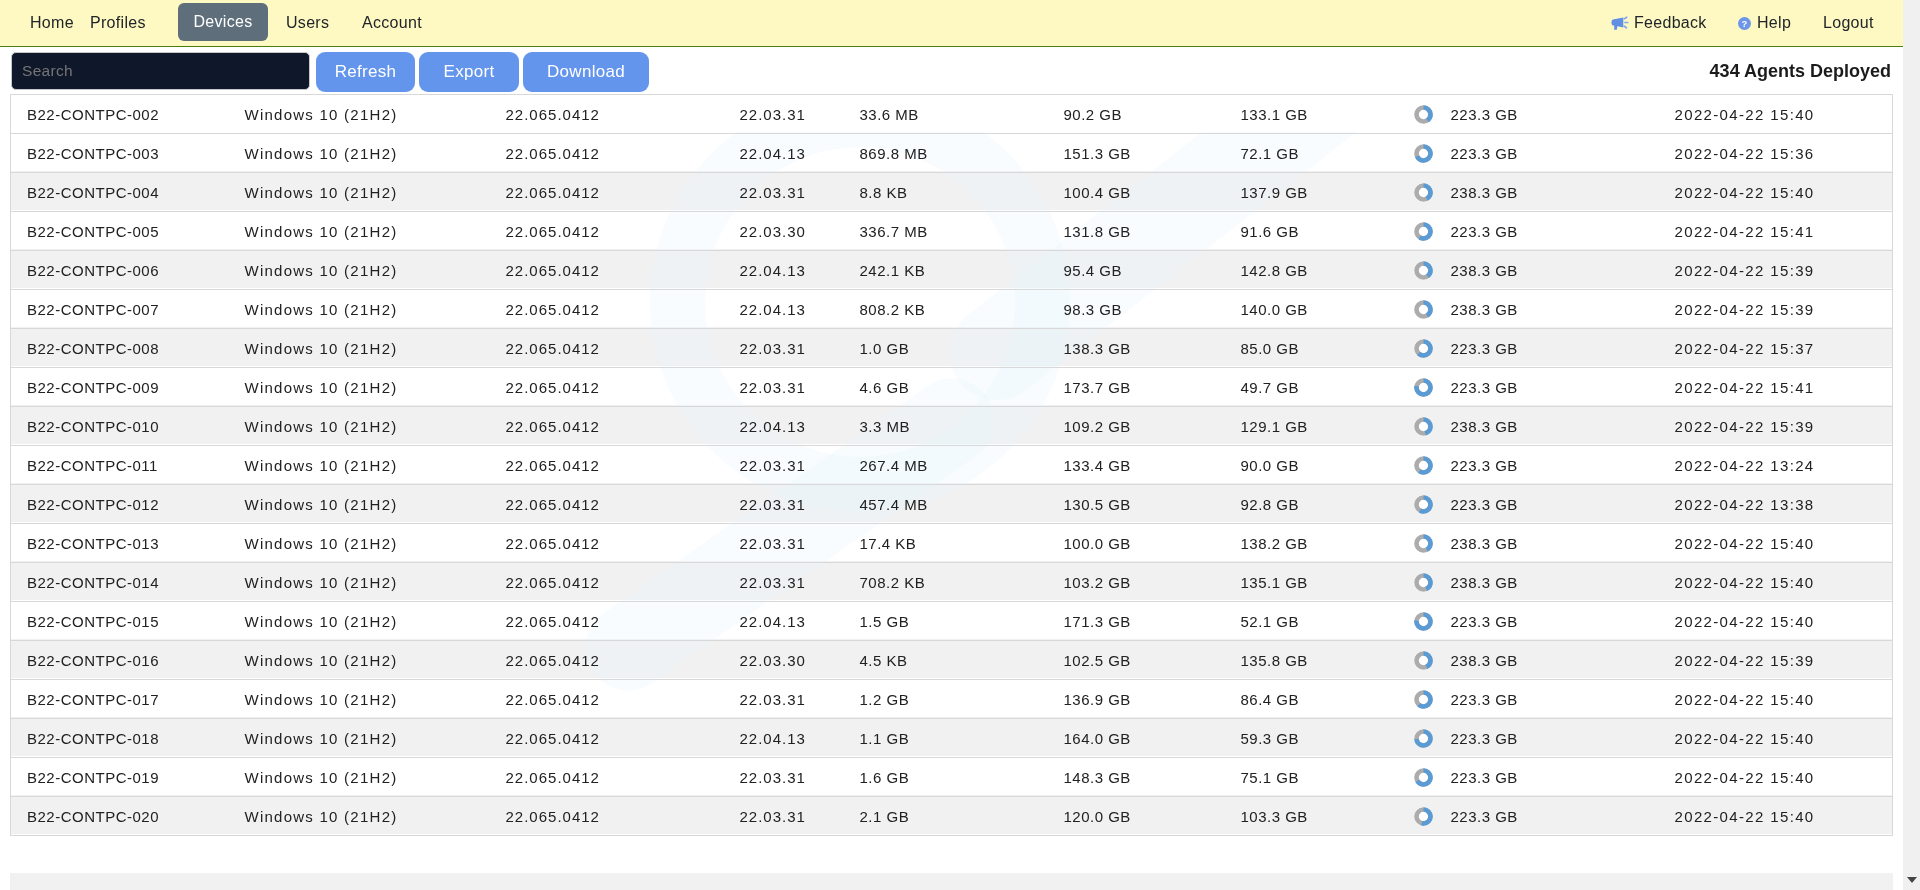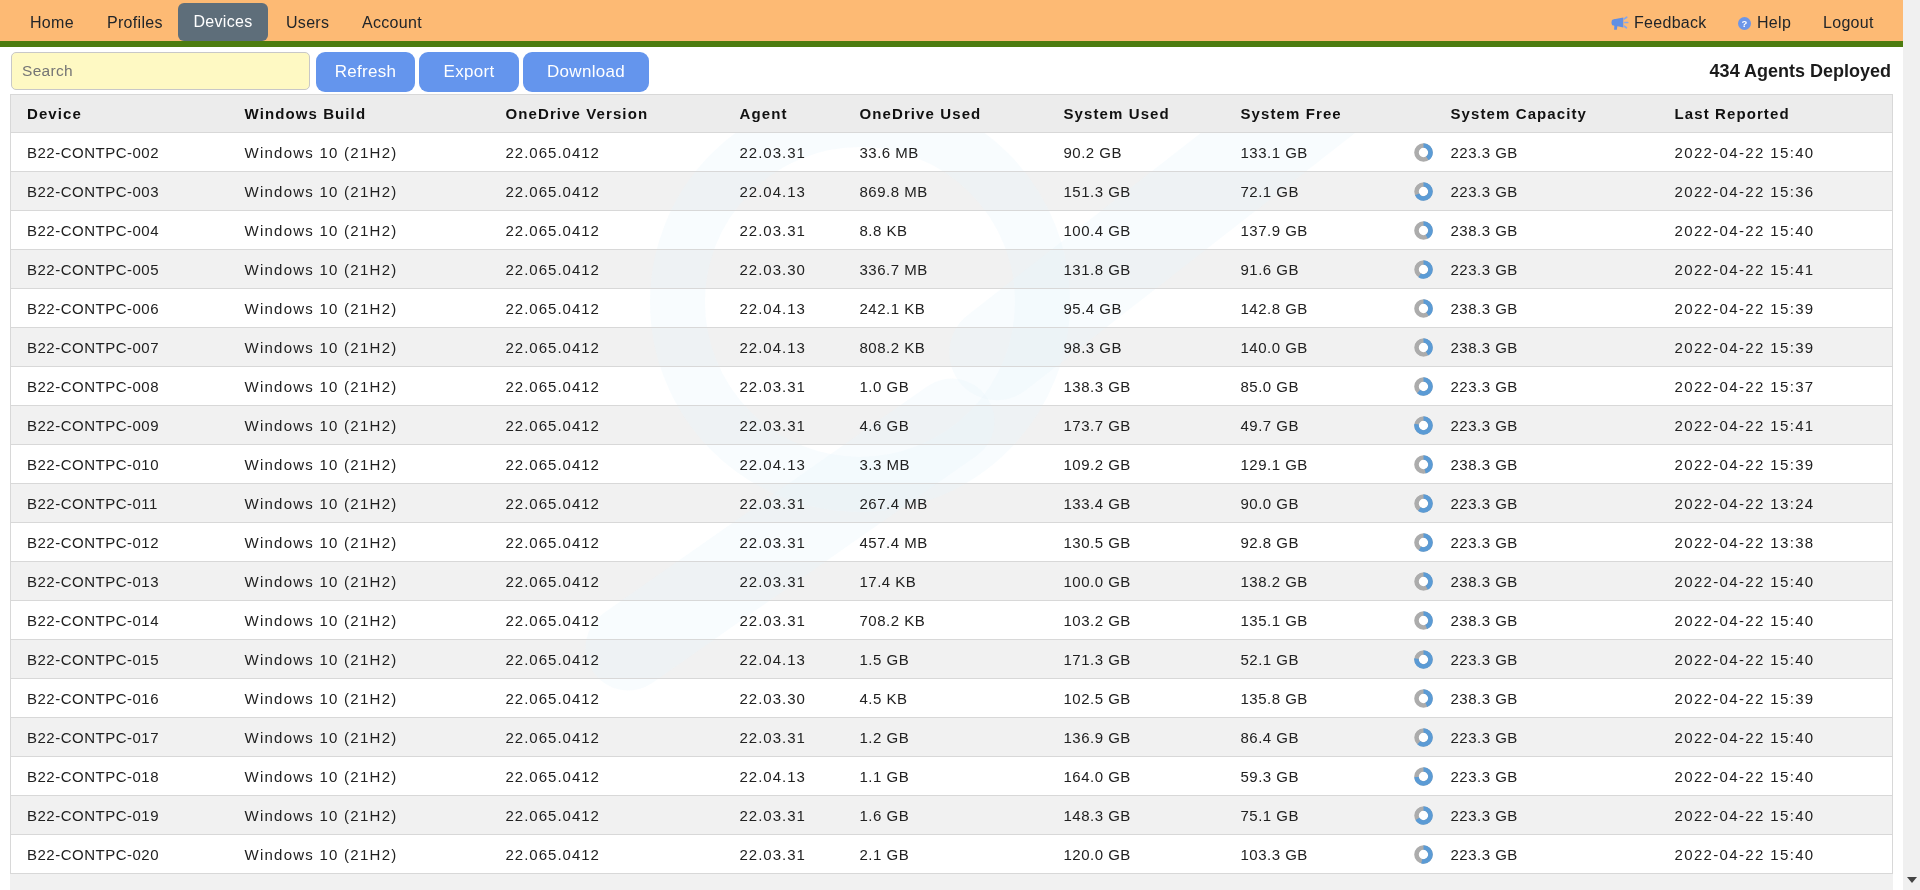--- a/index.html
+++ b/index.html
@@ -1,28 +1,28 @@
 <!DOCTYPE html>
 <html><head>
 <meta charset="utf-8">
 <style>
 * { margin:0; padding:0; box-sizing:border-box; }
 html,body { width:1920px; height:890px; overflow:hidden; background:#fff;
   font-family:"Liberation Sans",sans-serif; color:#212121; }
 
-.nav { position:absolute; left:0; top:0; width:1903px; height:47px; background:#fdba74;
-  border-bottom:6px solid #4d7c0f; }
+.nav { position:absolute; left:0; top:0; width:1903px; height:47px; background:#fef9c3;
+  border-bottom:1px solid #4d7c0f; }
 .nav a { position:absolute; top:0; line-height:45px; font-size:16px; color:#212529;
   text-decoration:none; letter-spacing:0.3px; }
 .tab { position:absolute; left:178px; top:3px; width:90px; height:38px; background:#5e6e7a;
   border-radius:6px; color:#fff; font-size:16px; text-align:center; line-height:38px;
   letter-spacing:0.3px; }
 
 .search { position:absolute; left:11px; top:52px; width:299px; height:38px;
-  border:1px solid #c8c8c8; border-radius:5px; background:#fef9c3; }
+  border:1px solid #c8c8c8; border-radius:5px; background:#0f172a; }
 .search span { position:absolute; left:10px; top:0; line-height:36px; color:#757575;
   font-size:15.5px; letter-spacing:0.3px; }
 .btn { position:absolute; top:52px; height:40px; background:#6495ed; border-radius:9px;
   color:#fff; font-size:17px; text-align:center; line-height:40px; letter-spacing:0.3px; }
 .title { position:absolute; top:52px; right:29px; width:600px; height:39px; line-height:39px;
   text-align:right; font-size:18px; font-weight:bold; color:#1b1b1b; }
 
 table { position:absolute; z-index:3; left:10px; top:94px; width:1883px; border-collapse:collapse;
   table-layout:fixed; font-size:15px; letter-spacing:0.5px; }
 th, td { border:1px solid #d8d8d8; border-width:1px 0; padding:0 0 0 16px; text-align:left;
@@ -47,21 +47,21 @@
 .wmwrap { position:absolute; z-index:1; left:10px; top:132px; width:1883px; height:758px;
   overflow:hidden; }
 .wm { position:absolute; background:rgba(233,245,253,0.32); }
 .wmring { position:absolute; border:55px solid rgba(233,245,253,0.32); border-radius:50%;
   background:transparent; }
 </style>
 </head>
 <body>
 <div class="nav">
   <a style="left:30px;">Home</a>
-  <a style="left:107px;text-align:right;">Profiles</a>
+  <a style="left:90px;text-align:right;">Profiles</a>
   <div class="tab">Devices</div>
   <a style="left:286px;">Users</a>
   <a style="left:362px;">Account</a>
   <svg style="position:absolute;left:1611px;top:16px;" width="18" height="15" viewBox="0 0 18 15">
     <ellipse cx="3.1" cy="6.4" rx="2.6" ry="3.2" fill="#618fe3"></ellipse>
     <path d="M3.1,3.2 L12.3,1.4 L12.3,11.4 L3.1,9.6 Z" fill="#618fe3"></path>
     <path d="M3.4,8.8 L6.5,9.4 L5.8,13.8 L3.1,13.8 Z" fill="#618fe3"></path>
     <path d="M13.3,2.9 L15.7,1.2" stroke="#85a7ec" stroke-width="1.7" fill="none" stroke-linecap="round"></path>
     <path d="M13.9,6.5 L16.7,6.5" stroke="#85a7ec" stroke-width="1.7" fill="none" stroke-linecap="round"></path>
     <path d="M13.3,10.2 L15.4,11.8" stroke="#85a7ec" stroke-width="1.7" fill="none" stroke-linecap="round"></path>
@@ -95,31 +95,20 @@
       <col style="width:261px">
       <col style="width:234px">
 <col style="width:120px">
       <col style="width:204px">
       <col style="width:177px">
 <col style="width:174px">
       <col style="width:260px">
       <col>
 </colgroup>
 <tbody>
-      <tr>
-<th>Device</th>
-        <th>Windows Build</th>
-        <th>OneDrive Version</th>
-        <th>Agent</th>
-<th>OneDrive Used</th>
-        <th>System Used</th>
-        <th>System Free</th>
-<th class="cap">System Capacity</th>
-        <th>Last Reported</th>
-</tr>
 <tr class="g">
         <td>B22-CONTPC-002</td>
         <td class="wb">Windows 10 (21H2)</td>
         <td class="num">22.065.0412</td>
         <td class="num">22.03.31</td>
         <td>33.6 MB</td>
         <td>90.2 GB</td>
         <td>133.1 GB</td>
         <td class="cap"><svg class="donut" viewBox="0 0 19 19">
             <circle cx="9.5" cy="9.5" r="9.5" fill="#fff"></circle>

